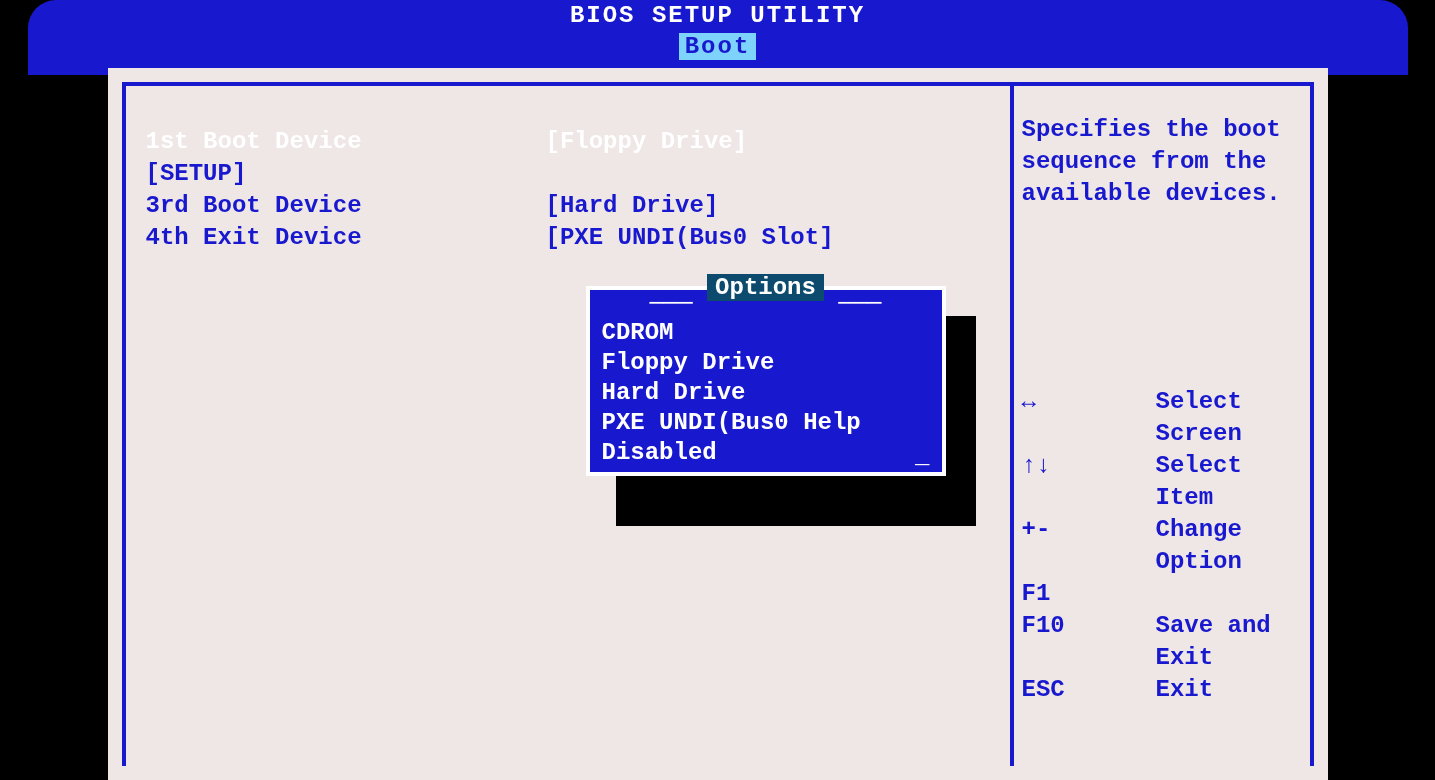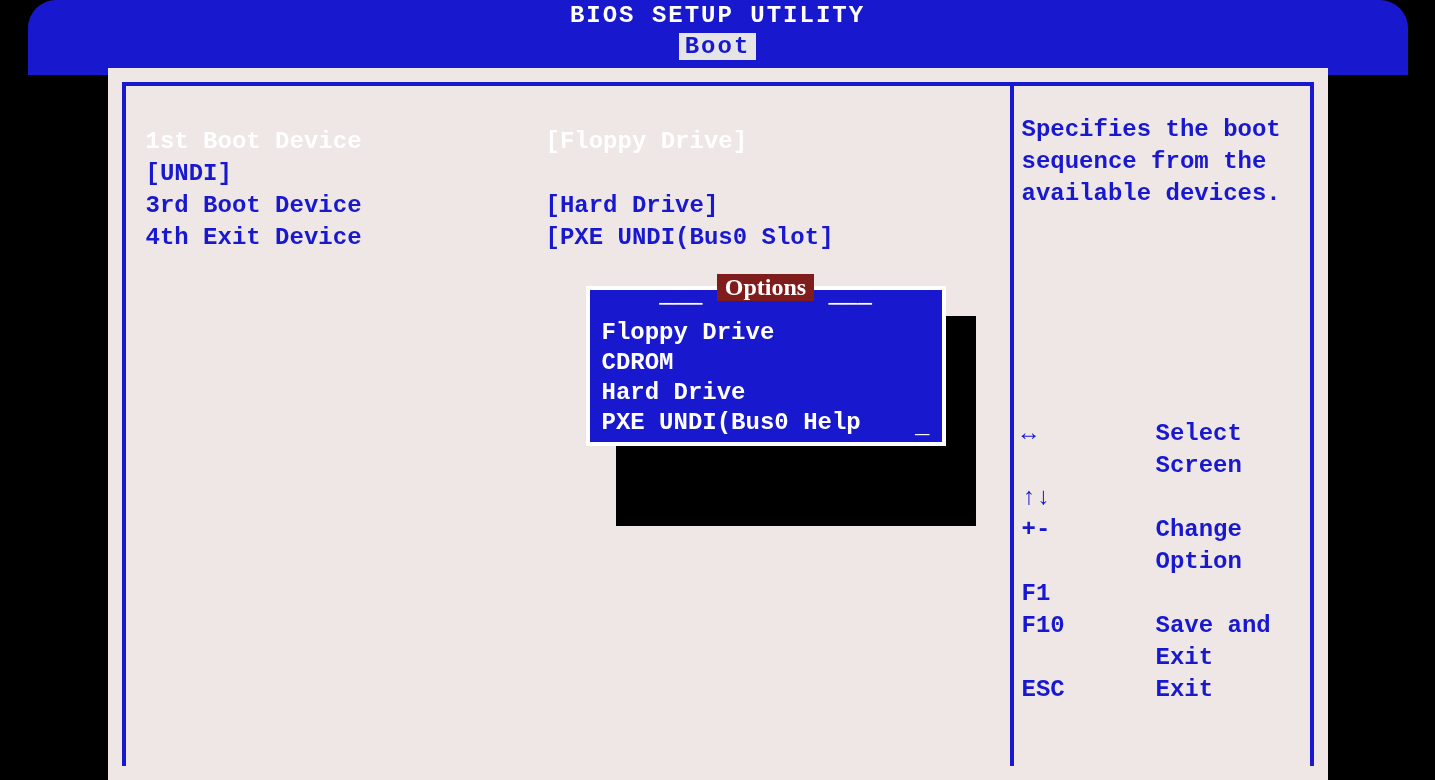--- a/index.html
+++ b/index.html
@@ -29,21 +29,21 @@
     background: #1818ce;
     color: #fff;
     text-align: center;
     letter-spacing: 2px;
   }
   .header .title {
     padding-top: 2px;
   }
   .header .tab {
     display: inline-block;
-    background: #e5e5e5;
+    background: #7dd3fc;
     color: #1818ce;
     padding: 0 6px;
     margin-top: 4px;
   }
   .panel-wrap {
     position: absolute;
     top: 68px;
     left: 80px;
     right: 80px;
     bottom: 0;
@@ -103,24 +103,23 @@
     position: relative;
     text-align: center;
     height: 28px;
   }
   .popup-title-row .dash {
     color: #fff;
   }
   .popup-title {
     display: inline-block;
     padding: 0 8px;
-    background: #7f1d1d;
+    background: #0c4a6e;
     position: relative;
     top: -16px;
-    font-family: Liberation Serif, serif;
   }
   .popup-item {
     padding: 0 12px;
     line-height: 30px;
     white-space: pre;
   }
   .popup-cursor {
     position: absolute;
     right: 12px; bottom: 2px;
     color: #fff;
@@ -150,54 +149,56 @@
 
   <div class="panel-wrap">
 
     <div class="main-panel">
       <div class="boot-list">
         <div class="boot-row selected">
           <span class="label">1st Boot Device</span>
           <span class="value">[Floppy Drive]</span>
         </div>
         <div class="boot-row">
-          <span class="value">[UNDI]</span>
+          <span class="value">[SETUP]</span>
         </div>
         <div class="boot-row">
           <span class="label">3rd Boot Device</span>
           <span class="value">[Hard Drive]</span>
         </div>
         <div class="boot-row">
           <span class="label">4th Exit Device</span>
           <span class="value">[PXE UNDI(Bus0 Slot]</span>
         </div>
       </div>
 
       <div class="popup-shadow"></div>
       <div class="popup">
         <div class="popup-title-row">
           <span class="dash">─── </span><span class="popup-title">Options</span><span class="dash"> ───</span>
         </div>
+        <div class="popup-item">CDROM</div>
         <div class="popup-item">Floppy Drive</div>
-        <div class="popup-item">CDROM</div>
         <div class="popup-item">Hard Drive</div>
         <div class="popup-item">PXE UNDI(Bus0 Help</div>
+        <div class="popup-item">Disabled</div>
         <div class="popup-cursor">_</div>
       </div>
     </div>
 
     <div class="side-panel">
       <div class="side-help">Specifies the boot sequence from the available devices.</div>
       <div class="side-keys">
         <div class="key-row">
           <span class="k">↔</span>
           <span class="d">Select Screen</span>
         </div>
         <div class="key-row">
           <span class="k">↑↓</span>
+          <span class="d">Select Item</span>
         </div>
         <div class="key-row">
           <span class="k">+-</span>
           <span class="d">Change Option</span>
         </div>
         <div class="key-row">
           <span class="k">F1</span>
         </div>
         <div class="key-row">
           <span class="k">F10</span>

